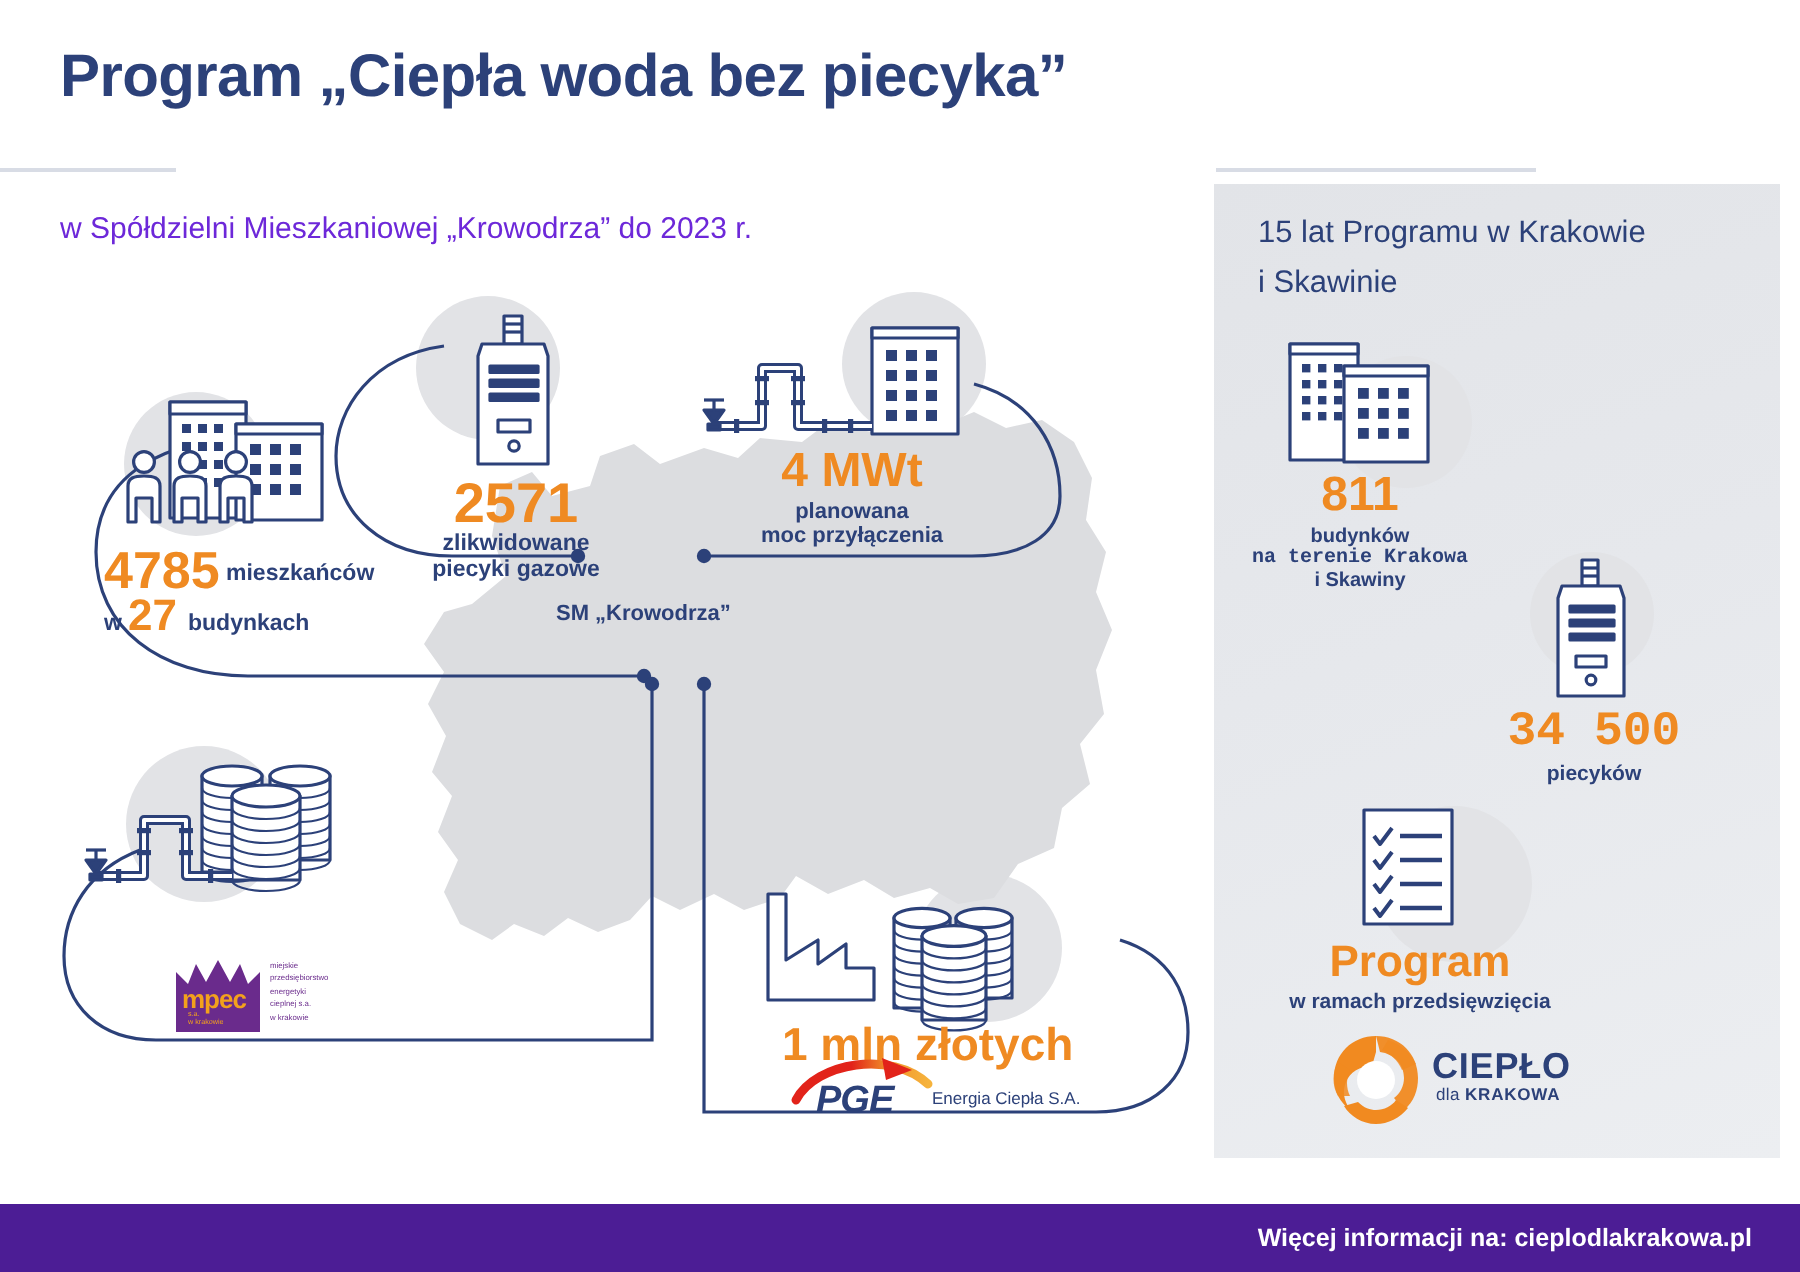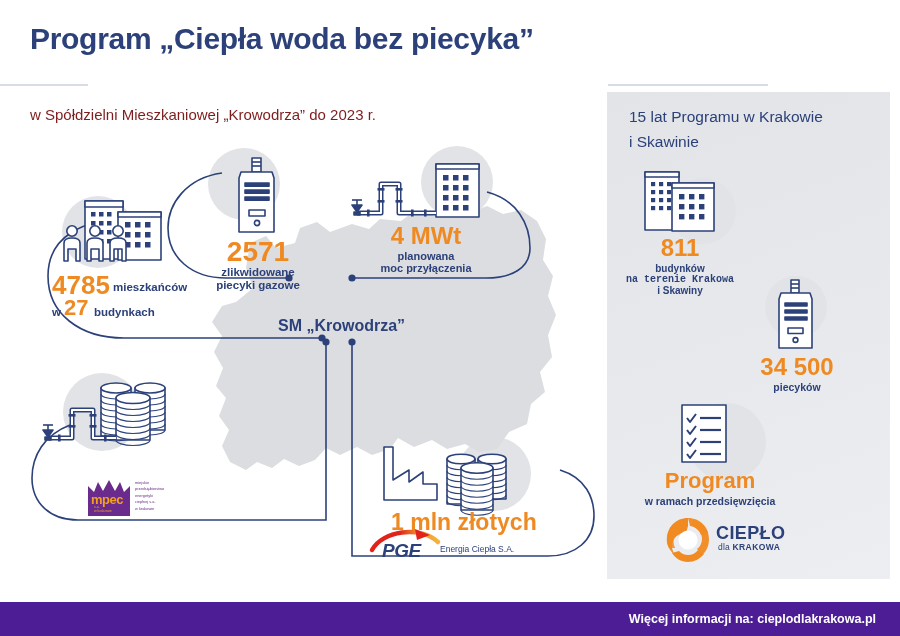--- a/index.html
+++ b/index.html
@@ -37,21 +37,21 @@
     background: #d8dce5;
   }
   .rule-left  { left: 0px;   top: 84px; width: 88px; }
   .rule-right { left: 608px; top: 84px; width: 160px; }
 
   .subtitle {
     position: absolute;
     left: 30px;
     top: 106px;
     font-size: 15px;
-    color: #7f1d1d;
+    color: #6d28d9;
     white-space: nowrap;
     text-align: right;
   }
 
   
   .side-panel {
     position: absolute;
     left: 607px;
     top: 92px;
     width: 283px;
@@ -87,25 +87,24 @@
     font-weight: bold;
     white-space: nowrap;
     line-height: 13px;
   }
   .cap.center { text-align: center; }
 
   .map-label {
     position: absolute;
     left: 278px;
     top: 301px;
-    font-size: 16px;
-    font-weight: bold;
-    color: #2c4179;
-    white-space: nowrap;
-    margin-top: 16px;
+    font-size: 11px;
+    font-weight: bold;
+    color: #2c4179;
+    white-space: nowrap;
   }
 
   
   .layer {
     position: absolute;
     left: 0;
     top: 0;
     width: 900px;
     height: 636px;
     pointer-events: none;
@@ -160,21 +159,21 @@
     left: 47px; top: 2px;
     font-size: 3.9px;
     line-height: 6.4px;
     color: #6a2b8c;
     white-space: nowrap;
   }
 
   
   .pge {
     position: absolute;
-    left: 368px;
+    left: 394px;
     top: 526px;
     width: 200px;
     height: 36px;
     text-align: right;
   }
   .pge-word {
     position: absolute;
     left: 14px;
     top: 14px;
     font-size: 19px;
@@ -598,21 +597,21 @@
     <div class="pge-desc">Energia Ciepła S.A.</div>
   </div>
 
   <div class="map-label">SM „Krowodrza”</div>
 
   <div class="num center" style="left:640px; top:234px; width:80px; text-align:center; font-size:24px;">811</div>
   <div class="cap center" style="left:620px; top:262px; width:120px; font-size:10px;">budynków</div>
   <div class="cap center" style="left:620px; top:273px; width:120px; font-size:10px;font-family:Liberation Mono, monospace;">na terenie Krakowa</div>
   <div class="cap center" style="left:620px; top:284px; width:120px; font-size:10px;">i Skawiny</div>
 
-  <div class="num center" style="left:750px; top:353px; width:94px; text-align:center; font-size:24px;">34 500</div>
+  <div class="num center" style="left:750px; top:353px; width:94px; text-align:center; font-size:24px;font-family:Liberation Mono, monospace;">34 500</div>
   <div class="cap center" style="left:750px; top:381px; width:94px; font-size:10.5px;">piecyków</div>
 
   <div class="num center" style="left:650px; top:468px; width:120px; text-align:center; font-size:22px;">Program</div>
   <div class="cap center" style="left:630px; top:495px; width:160px; font-size:10.5px;">w ramach przedsięwzięcia</div>
 
   <div class="cdk">
     <svg viewBox="0 0 48 46" width="48" height="46" style="position:absolute;left:0;top:0;">
       <g fill="#f18a20">
         <path d="M24 2 C12 2 3 11 3 23 C3 30 6 35 11 39 C8 34 7 30 9 25 C11 20 16 17 22 17 L24 10 Z"></path>
         <path d="M45 23 C45 11 36 2 24 2 L26 10 C33 11 38 16 38 23 C38 27 36 31 33 33 L38 39 C43 35 45 29 45 23 Z" opacity="0.95"></path>

